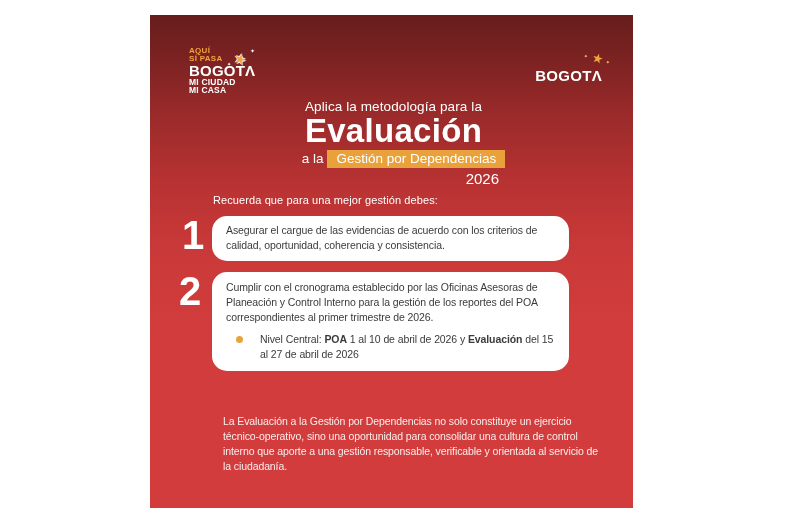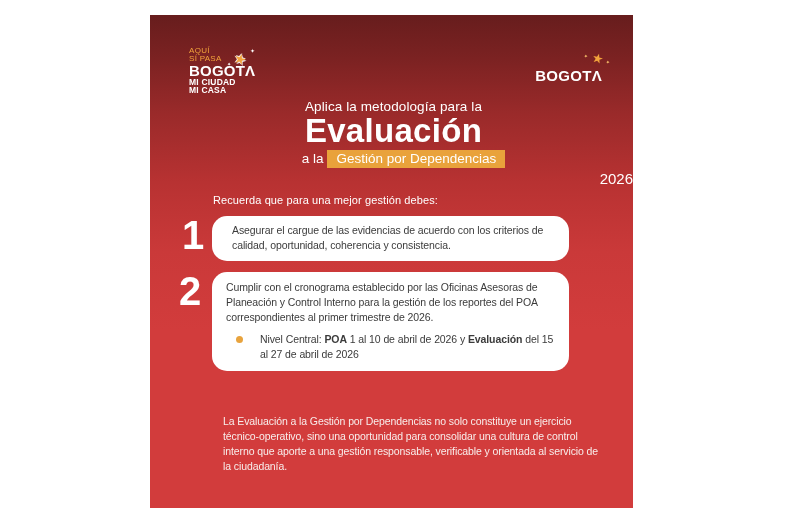--- a/index.html
+++ b/index.html
@@ -20,21 +20,21 @@
     overflow: hidden;
   }
 
   
   .logo-left {
     position: absolute; left: 39px; top: 32px;
     color: #fff;
   }
   .logo-left .tagline {
     color: #F2A33C; font-size: 8px; line-height: 7.5px;
-    font-weight: 400; letter-spacing: .3px;
+    font-weight: 700; letter-spacing: .3px;
   }
   .logo-left .brand {
     font-size: 15px; line-height: 14px; font-weight: 800; letter-spacing: .2px;
     margin-top: 2px;
   }
   .logo-left .subline {
     font-size: 8.5px; line-height: 8px; font-weight: 800; letter-spacing: .2px;
   }
   .star-main {
     position: absolute; left: 45px; top: 4px;
@@ -65,41 +65,41 @@
   .main-title { font-size: 33px; font-weight: 800; line-height: 1.02; letter-spacing: .3px; }
   .sub-line { margin-top: 2px; font-size: 13.5px; transform: translateX(10px); }
   .pill {
     display: inline-block;
     background: #E9A23B;
     border-radius: 0;
     padding: 1px 9px 2px;
     margin-left: 4px;
     color: #fff;
   }
-  .year { font-size: 15px; text-align: right; margin-top: 2px; }
+  .year { font-size: 15px; text-align: right; padding-right: 134px; margin-top: 2px; }
 
   
   .intro {
     position: absolute; left: 63px; top: 179px;
     color: #fff; font-size: 11px; letter-spacing: .1px;
   }
   .item-number {
     position: absolute; color: #fff; font-weight: 800;
     font-size: 40px; line-height: 1;
   }
   .num-1 { left: 32px; top: 200px; }
   .num-2 { left: 29px; top: 256px; }
 
   .card {
     position: absolute; left: 62px; width: 357px;
     background: #ffffff; border-radius: 15px;
     color: #3b3b3b; font-size: 10.5px; line-height: 1.42;
     letter-spacing: -0.1px;
   }
-  .card-1 { top: 201px; padding: 7px 20px 8px; }
+  .card-1 { top: 201px; padding: 7px 14px 8px; }
   .card-2 { top: 257px; padding: 8px 14px 9px; }
 
   .bullets { list-style: none; margin: 7px 0 0; padding: 0 0 0 10px; }
   .bullets li { position: relative; padding-left: 24px; margin-bottom: 7px; }
   .bullets li:last-child { margin-bottom: 0; }
   .bullets li::before {
     content: "";
     position: absolute; left: 0; top: 4px;
     width: 7px; height: 7px; border-radius: 50%;
     background: #E8A33D;

